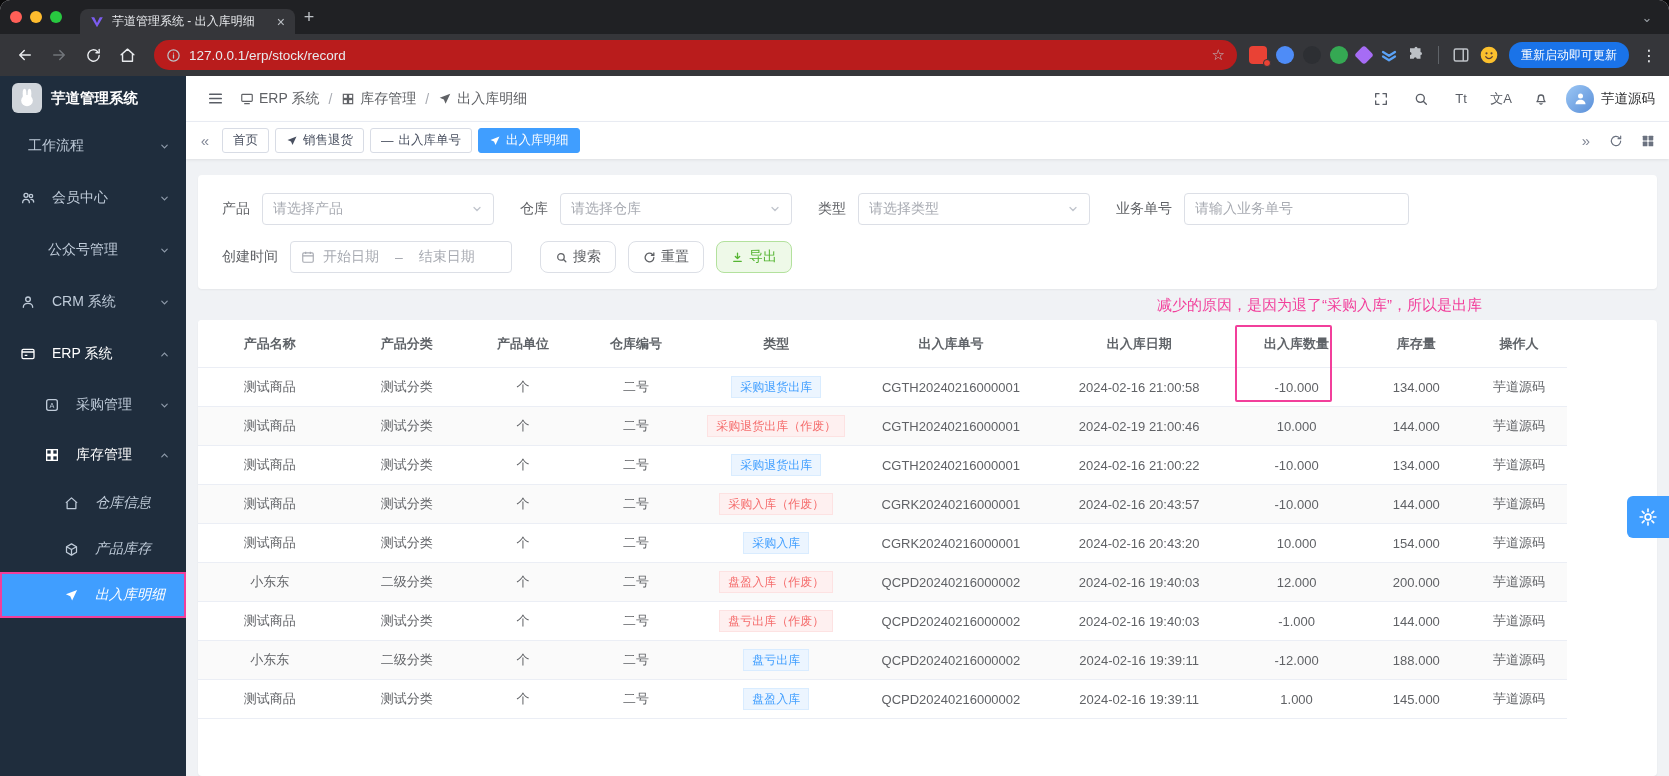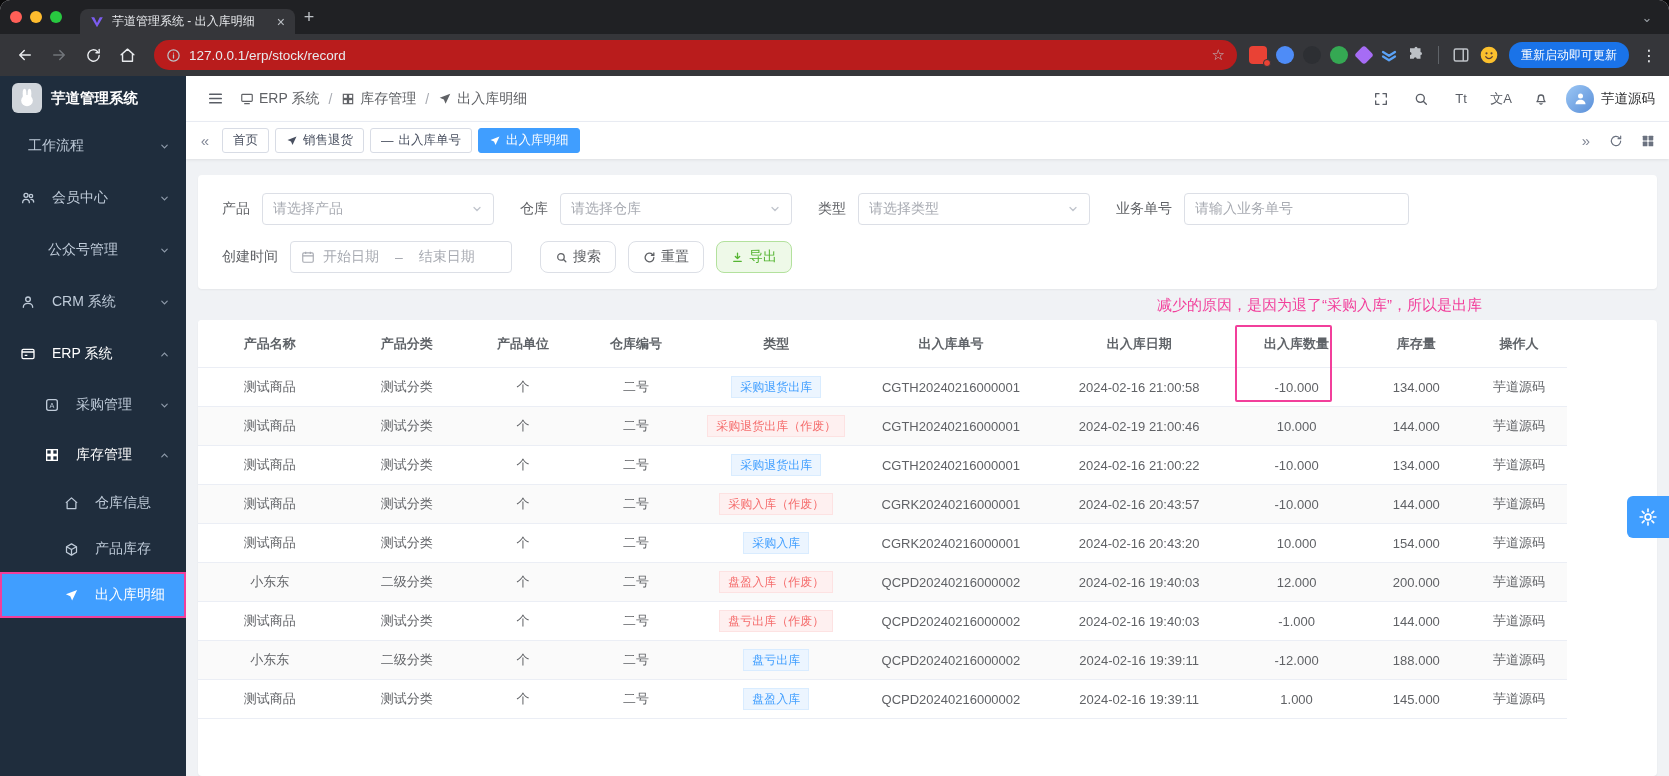--- a/index.html
+++ b/index.html
@@ -48,21 +48,21 @@
   .logo-row { height:44px; display:flex; align-items:center; gap:9px; padding:0 12px; flex:none; }
   .logo-img { width:30px; height:30px; border-radius:6px; background:#cfd4da; display:flex; align-items:center;
     justify-content:center; color:#8a8f98; flex:none; }
   .logo-title { color:#fff; font-weight:bold; font-size:14.5px; white-space:nowrap; }
   .menu { flex:1; overflow:hidden; }
   .mi { display:flex; align-items:center; gap:16px; font-size:14px; padding:0 16px 0 20px; cursor:default; }
   .mi .lbl { flex:1; white-space:nowrap; }
   .mi .chev { color:#8f9bab; flex:none; }
   .mi-top { height:52px; }
   .mi-sub { height:50px; padding-left:44px; }
-  .mi-sub2 { height:46px; padding-left:64px; }
+  .mi-sub2 { height:46px; padding-left:64px;font-style:italic; }
   .mi-noicon { padding-left:28px; }
   .mi.bright { color:#fff; }
   .mi.active { background:var(--accent,#409eff); color:#fff; outline:2px solid var(--highlight,#f23f9b); outline-offset:-2px; }
   .mi svg { flex:none; }
 
   .main { flex:1; display:flex; flex-direction:column; min-width:0; background:#f0f2f5; }
   .topbar { height:46px; background:#fff; display:flex; align-items:center; padding:0 14px; gap:10px;
     border-bottom:1px solid #ebeef5; flex:none; color:#5a5e66; }
   .crumbs { display:flex; align-items:center; gap:7px; font-size:14px; color:#606266; }
   .crumb { display:flex; align-items:center; gap:5px; }

